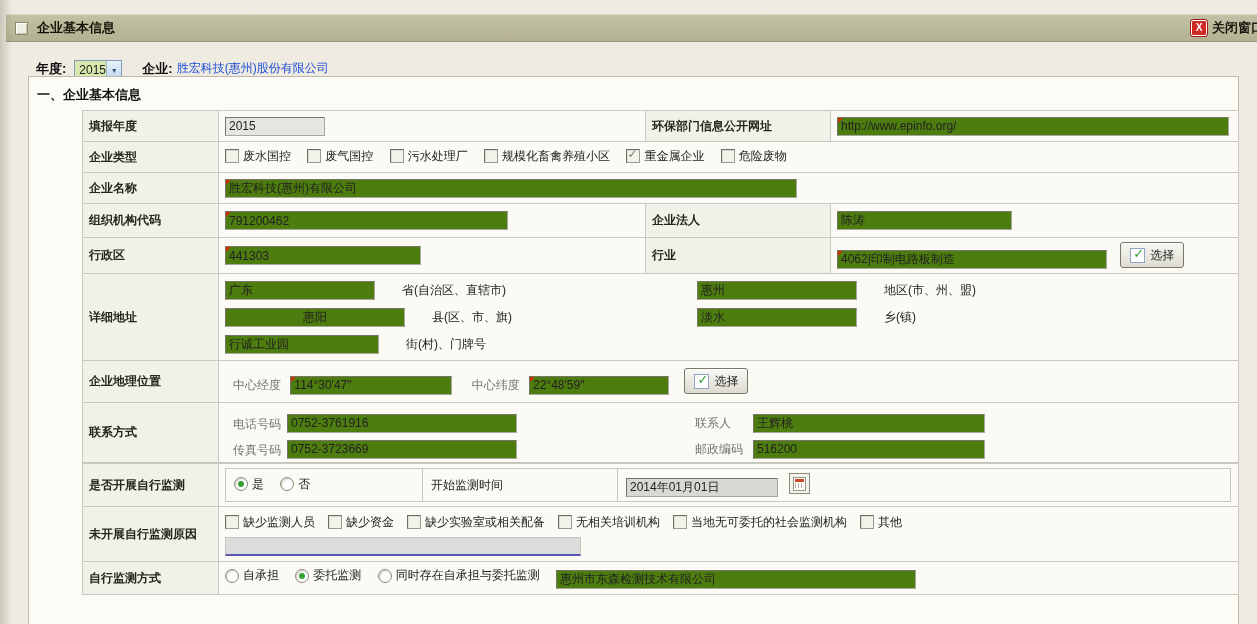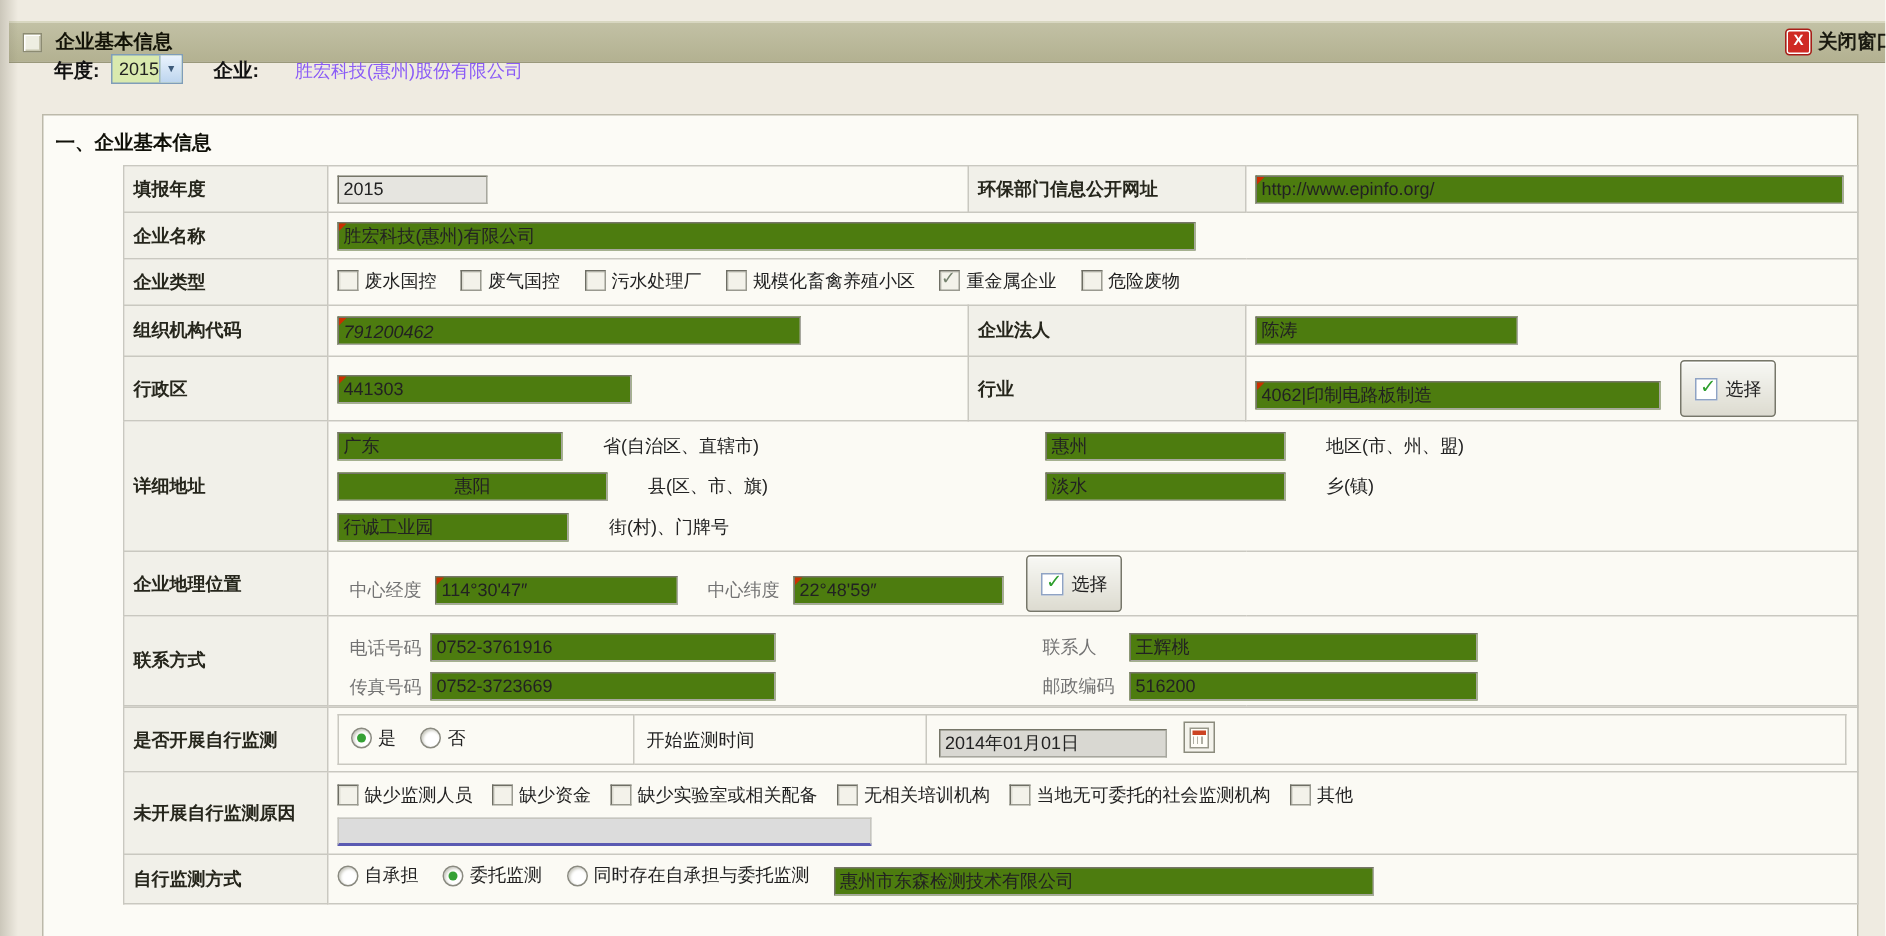--- a/index.html
+++ b/index.html
@@ -15,29 +15,29 @@
   .tb-icon{display:inline-block;width:11px;height:11px;margin-left:9px;background:#eeeee2;
     border:1px solid #8c8b72;box-shadow:inset 1px 1px 0 #fff,inset -1px -1px 0 #c6c5ae}
   .tb-title{margin-left:9px;font-weight:bold;font-size:13px;color:#131308}
   .tb-close{position:absolute;right:-7px;top:4px;display:flex;align-items:center;cursor:pointer}
   .x-icon{display:inline-flex;align-items:center;justify-content:center;width:14px;height:14px;
     background:#cf2b25;border:1px solid #ffffff;outline:1px solid #a81d18;border-radius:2px;
     color:#fff;font-weight:bold;font-size:10px;line-height:1}
   .tb-close .txt{margin-left:5px;font-weight:bold;font-size:13px;color:#1a1a10}
 
   
-  .yearrow{position:absolute;left:36px;top:32px;height:24px;display:flex;align-items:flex-end}
+  .yearrow{position:absolute;left:36px;top:60px;height:24px;display:flex;align-items:flex-start}
   .big-lbl{font-weight:bold;font-size:13px;color:#111}
   .yearsel{display:inline-flex;align-items:stretch;margin-left:8px;width:48px;height:20px;
     border:1px solid #7f9db9;background:#d9e9ae;cursor:pointer;box-sizing:border-box}
   .yearsel .val{flex:1;display:flex;align-items:center;padding-left:4px;color:#222}
   .yearsel .dd{width:16px;display:flex;align-items:center;justify-content:center;
     background:linear-gradient(#eaf3fd,#bdd5ee);border-left:1px solid #9ab4cc;color:#3c5a7a;font-size:7px}
   .companylbl{margin-left:20px}
-  .companyval{margin-left:24px;font-size:12px;color:#8b5cf6}
+  .companyval{margin-left:4px;font-size:12px;color:#1d4ed8}
 
   
   .panel{position:absolute;left:28px;top:76px;width:1211px;height:620px;box-sizing:border-box;
     background:#fcfbf6;border:1px solid #bcb9aa;padding-top:5px}
   .sec-h{font-weight:bold;font-size:13px;color:#101008;margin:4px 0 6px 8px}
 
   table.ftab{border-collapse:collapse;margin-left:53px;width:1156px;table-layout:fixed}
   .ftab td{border:1px solid #c9c8c0;vertical-align:middle;overflow:hidden}
   td.lt{background:#f1f0e9;font-weight:bold;color:#26261c;padding:0 6px}
   td.vt{background:#fbfaf4;padding:2px 6px}
@@ -56,21 +56,21 @@
   .cbi,.rbi{display:inline-flex;align-items:center;margin-right:13px;cursor:pointer;white-space:nowrap}
   .cb{position:relative;display:inline-block;width:12px;height:12px;margin-right:4px;background:#f3f2ea;
     border:1px solid #9a9a90;border-top-color:#6e6e64;border-left-color:#6e6e64;
     box-shadow:inset 1px 1px 0 #dddcd2}
   .cb.on::after{content:"✓";position:absolute;left:0px;top:-3px;font-size:12px;font-weight:bold;color:#74816d}
   .rb{position:relative;display:inline-block;width:12px;height:12px;margin-right:4px;border-radius:50%;
     background:#fff;border:1px solid #8a8a80;box-shadow:inset 1px 1px 2px #c9c9bf}
   .rb.on::after{content:"";position:absolute;left:3px;top:3px;width:6px;height:6px;border-radius:50%;background:#35a135}
 
   
-  .selbtn{display:inline-flex;align-items:center;height:38px;padding:0 9px;cursor:pointer;
+  .selbtn{display:inline-flex;align-items:center;height:26px;padding:0 9px;cursor:pointer;
     font-family:"Liberation Sans","DejaVu Sans",sans-serif;font-size:12px;color:#222;
     background:linear-gradient(#f8f8f4,#dddbd0);border:1px solid #77776a;border-radius:3px;
     box-shadow:inset 0 1px 0 #fff}
   .selicon{position:relative;display:inline-block;width:13px;height:13px;margin-right:5px;background:#fff;
     border:1px solid #8fa3c4}
   .selicon::after{content:"✓";position:absolute;left:2px;top:-3px;font-size:13px;font-weight:bold;color:#2d9e2d}
   .calbtn{display:inline-flex;align-items:center;justify-content:center;width:19px;height:19px;margin-left:8px;
     background:#f4f3ec;border:1px solid #8b8b7d;cursor:pointer}
   .cal{display:block;width:11px;height:12px;border:1px solid #98988a;background:#fffef8}
   .cal::before{content:"";display:block;height:3px;margin:1px;background:#cc4422}
@@ -124,55 +124,55 @@
           <col style="width:408px">
         </colgroup>
       <tbody>
           <tr style="height:31px">
         <td class="lt">填报年度</td>
         <td class="vt"><span class="iw"><input class="inp ro" style="width: 100px;" readonly="" value="2015"></span></td>
         <td class="lt">环保部门信息公开网址</td>
         <td class="vt"><span class="iw req"><input class="inp" style="width: 392px;" value="http://www.epinfo.org/"></span></td>
       </tr>
       <tr style="height:31px">
+        <td class="lt">企业类型</td>
+        <td class="vt" colspan="3">
+          <span class="cbi">
+                <span class="cb"></span>
+                <span>废水国控</span>
+              </span>
+          <span class="cbi">
+                <span class="cb"></span>
+                <span>废气国控</span>
+              </span>
+          <span class="cbi">
+                <span class="cb"></span>
+                <span>污水处理厂</span>
+              </span>
+          <span class="cbi">
+                <span class="cb"></span>
+                <span>规模化畜禽养殖小区</span>
+              </span>
+          <span class="cbi">
+                <span class="cb on"></span>
+                <span>重金属企业</span>
+              </span>
+          <span class="cbi">
+                <span class="cb"></span>
+                <span>危险废物</span>
+              </span>
+        </td>
+      </tr>
+      <tr style="height:31px">
         <td class="lt">企业名称</td>
         <td class="vt" colspan="3"><span class="iw req"><input class="inp" style="width: 572px;" value="胜宏科技(惠州)有限公司"></span></td>
       </tr>
-      <tr style="height:31px">
-        <td class="lt">企业类型</td>
-        <td class="vt" colspan="3">
-          <span class="cbi">
-                <span class="cb"></span>
-                <span>废水国控</span>
-              </span>
-          <span class="cbi">
-                <span class="cb"></span>
-                <span>废气国控</span>
-              </span>
-          <span class="cbi">
-                <span class="cb"></span>
-                <span>污水处理厂</span>
-              </span>
-          <span class="cbi">
-                <span class="cb"></span>
-                <span>规模化畜禽养殖小区</span>
-              </span>
-          <span class="cbi">
-                <span class="cb on"></span>
-                <span>重金属企业</span>
-              </span>
-          <span class="cbi">
-                <span class="cb"></span>
-                <span>危险废物</span>
-              </span>
-        </td>
-      </tr>
       <tr style="height:34px">
         <td class="lt">组织机构代码</td>
-        <td class="vt"><span class="iw req"><input class="inp" style="width: 309px; font-style: italic;" value="791200462"></span></td>
+        <td class="vt"><span class="iw req"><input class="inp" style="width: 283px;" value="791200462"></span></td>
         <td class="lt">企业法人</td>
         <td class="vt"><span class="iw"><input class="inp" style="width: 175px;" value="陈涛"></span></td>
       </tr>
       <tr style="height:36px">
         <td class="lt">行政区</td>
         <td class="vt"><span class="iw req"><input class="inp" style="width: 196px;" value="441303"></span></td>
         <td class="lt">行业</td>
         <td class="vt">
           <span class="iw req"><input class="inp" style="width: 270px;" value="4062|印制电路板制造"></span>
           <button class="selbtn" style="margin-left:10px">

